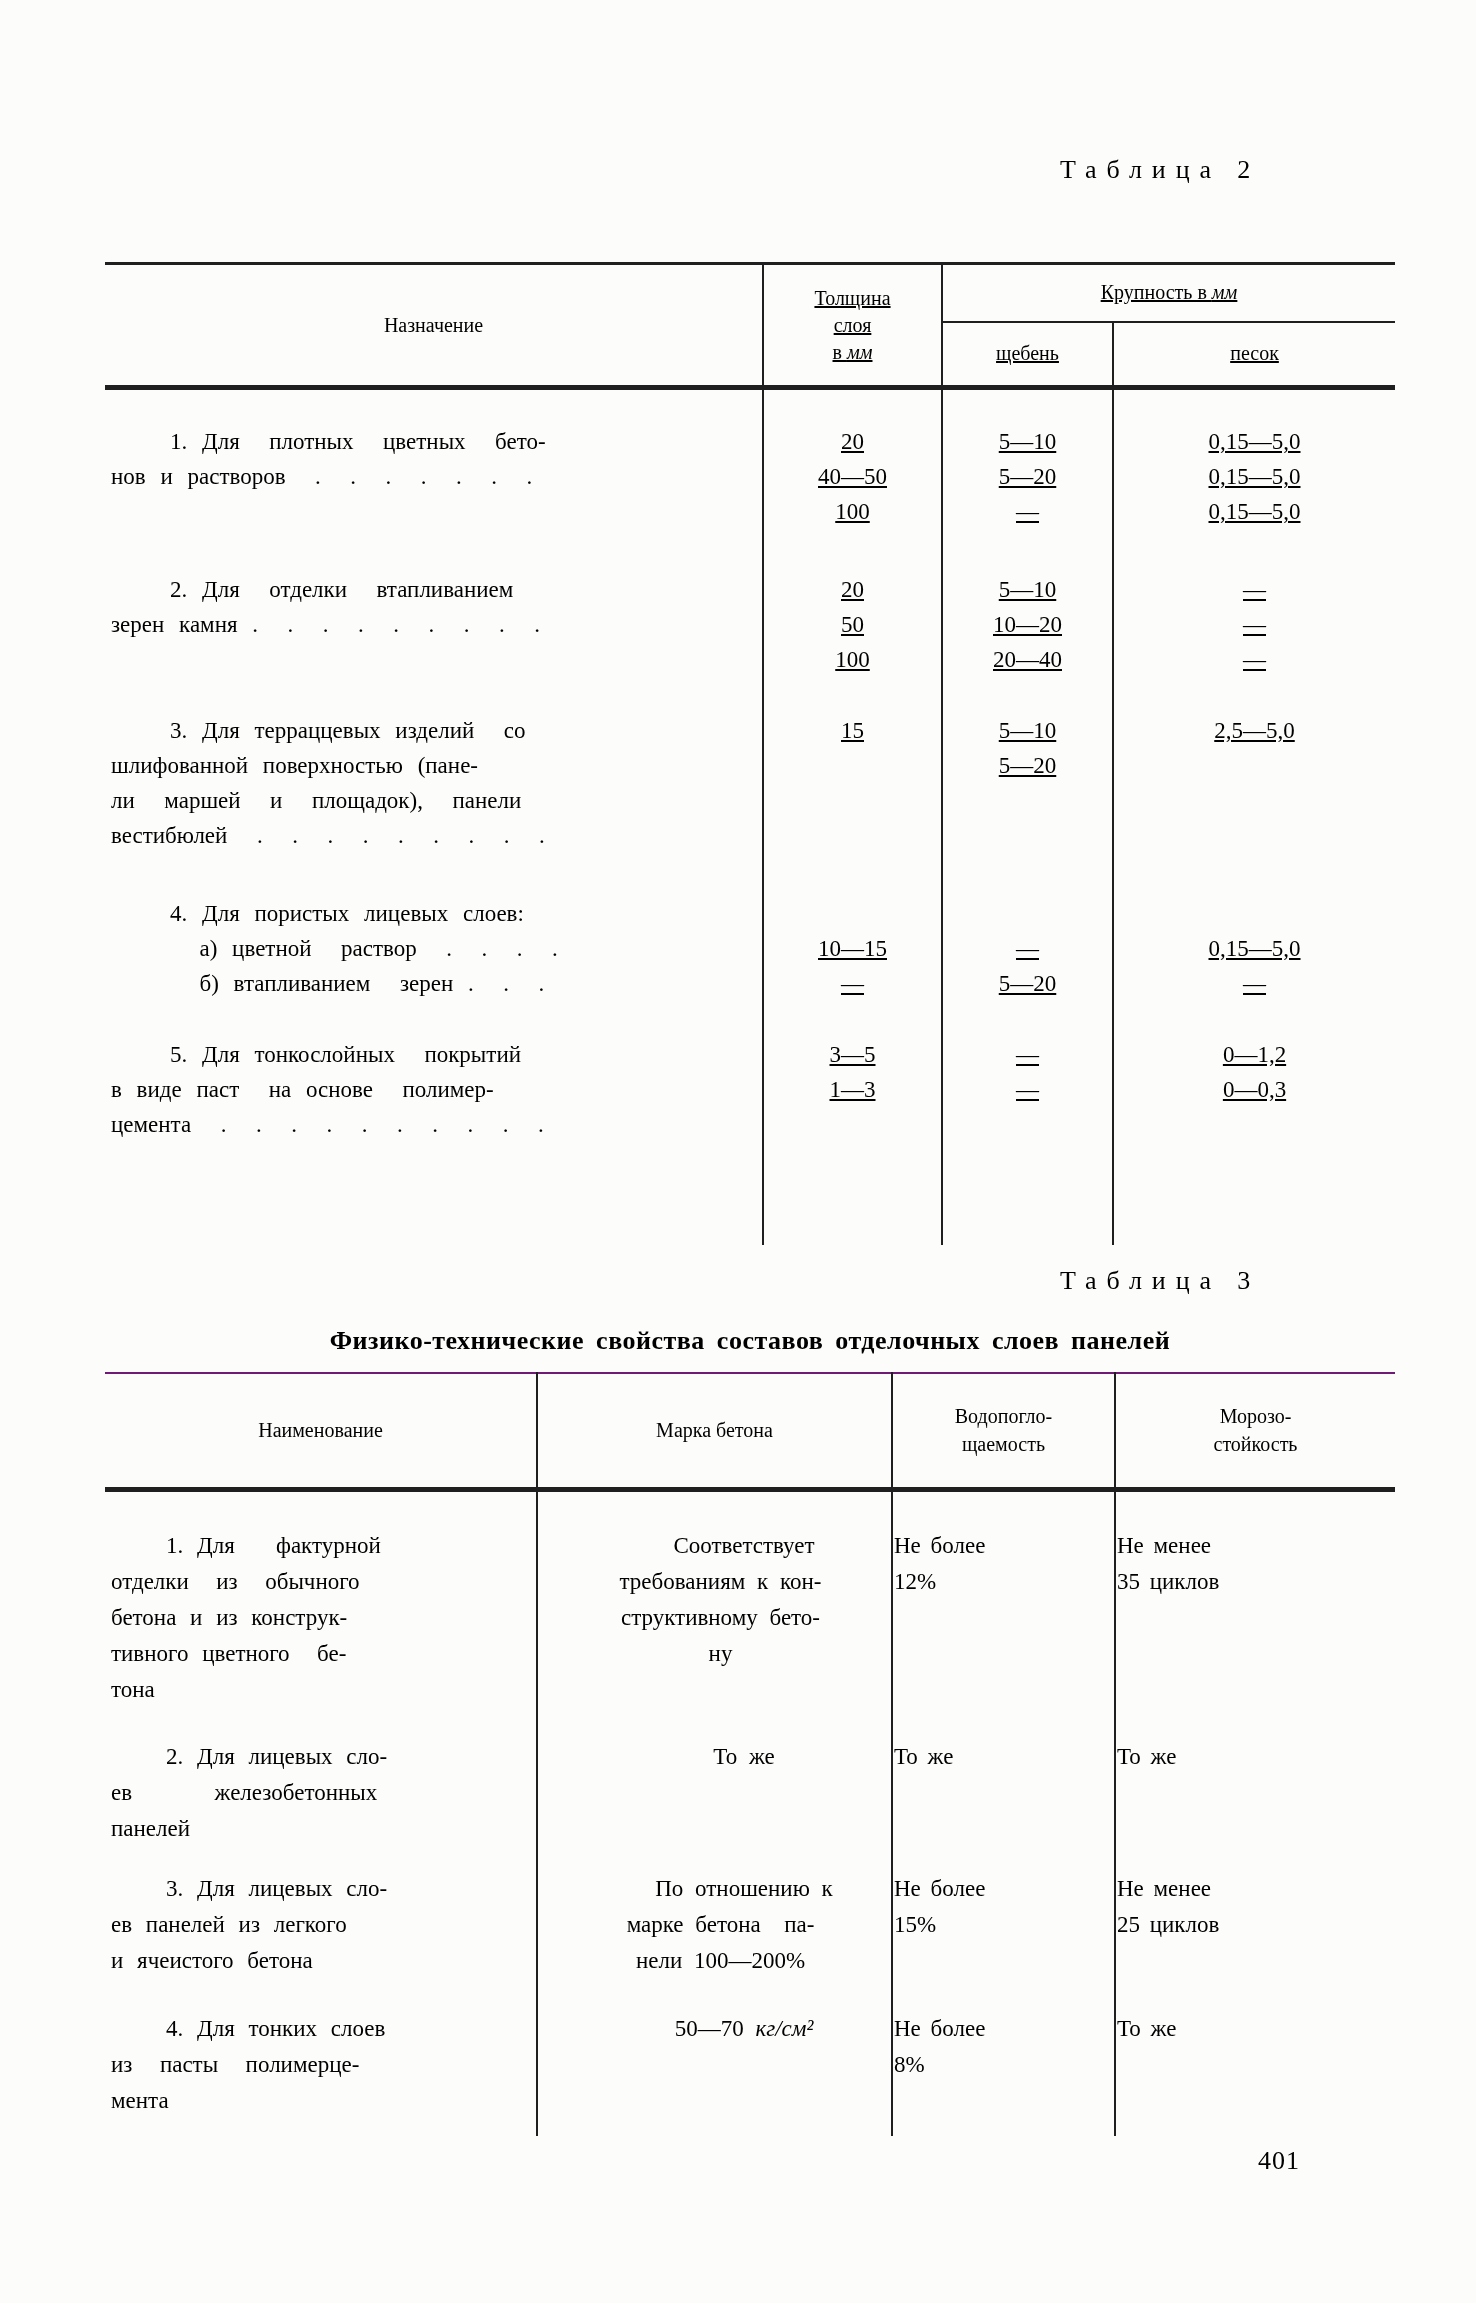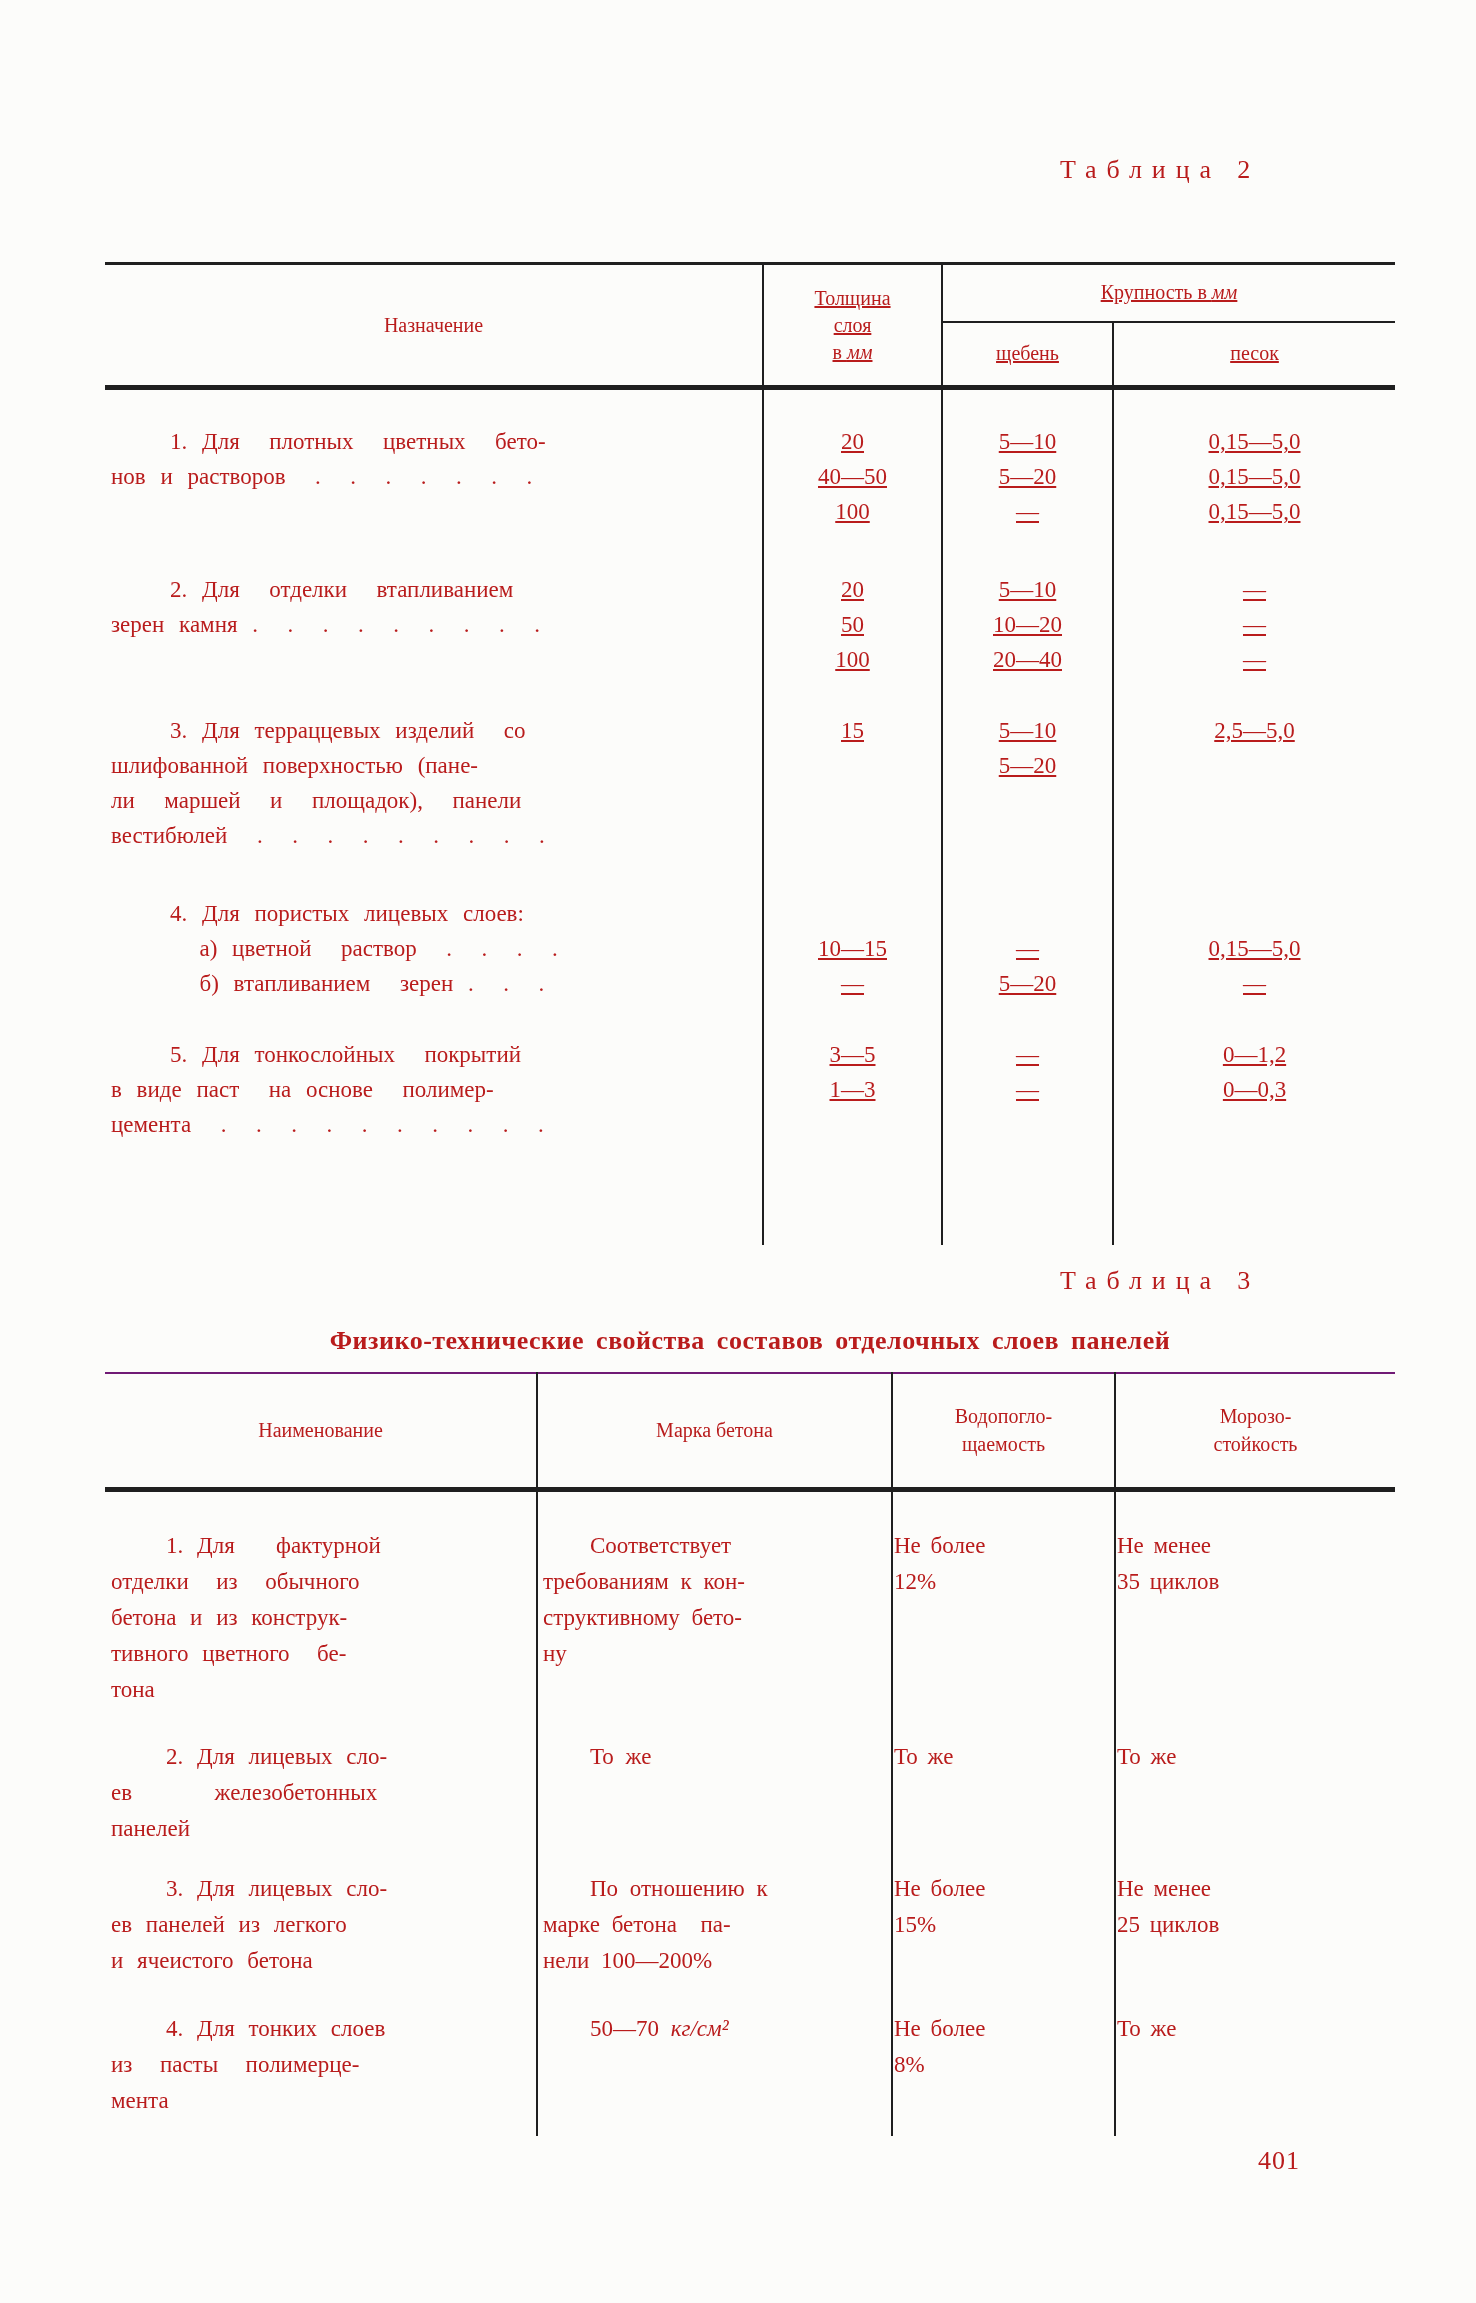--- a/index.html
+++ b/index.html
@@ -2,21 +2,21 @@
 <html><head>
 <meta charset="utf-8">
 <style>
   html,body { margin:0; padding:0; }
   body { background:#e8e8e6; }
   .page {
     position:relative;
     width:1476px; height:2303px;
     margin:0 auto;
     background:#fcfcfa;
-    color:#b91c1c;
+    color:#000000;
     font-family:"Liberation Serif","DejaVu Serif",serif;
     overflow:hidden;
   }
   .tbl-label {
     position:absolute; left:1060px; width:280px;
     font-size:26px; letter-spacing:0.38em; white-space:nowrap;
   }
   .tbl-title {
     position:absolute; left:105px; width:1290px;
     text-align:center; font-weight:bold; font-size:26px;
@@ -49,21 +49,21 @@
   .t3 th {
     font-size:20px; line-height:28px; text-align:center; vertical-align:middle;
     height:116px; border-bottom:5px solid #1f1f1f; white-space:pre-wrap;
   }
   .t3 .bl { border-left:2px solid #1f1f1f; }
   .t3 td {
     vertical-align:top; font-size:23px; line-height:36px;
     white-space:pre-wrap;
   }
   .t3 td.c1 { text-align:left; padding-left:6px; padding-right:12px; word-spacing:8px; }
-  .t3 td.c2 { text-align:left; padding-left:5px; padding-right:4px; word-spacing:6px; }
+  .t3 td.c2 { text-align:center; padding-left:16px; padding-right:4px; word-spacing:6px; }
   .t3 td.c3, .t3 td.c4 { text-align:left; word-spacing:4px; }
   .t3 tr.r1 td { height:250px; padding-top:36px; }
   .t3 tr.r2 td { height:132px; padding-top:0; }
   .t3 tr.r3 td { height:140px; padding-top:0; }
   .t3 tr.r4 td { height:125px; padding-top:0; }
 
   i.unit { font-style:italic; }
   .page-num { position:absolute; left:1258px; top:2146px; font-size:26px; letter-spacing:1px; }
 </style>
 </head>

